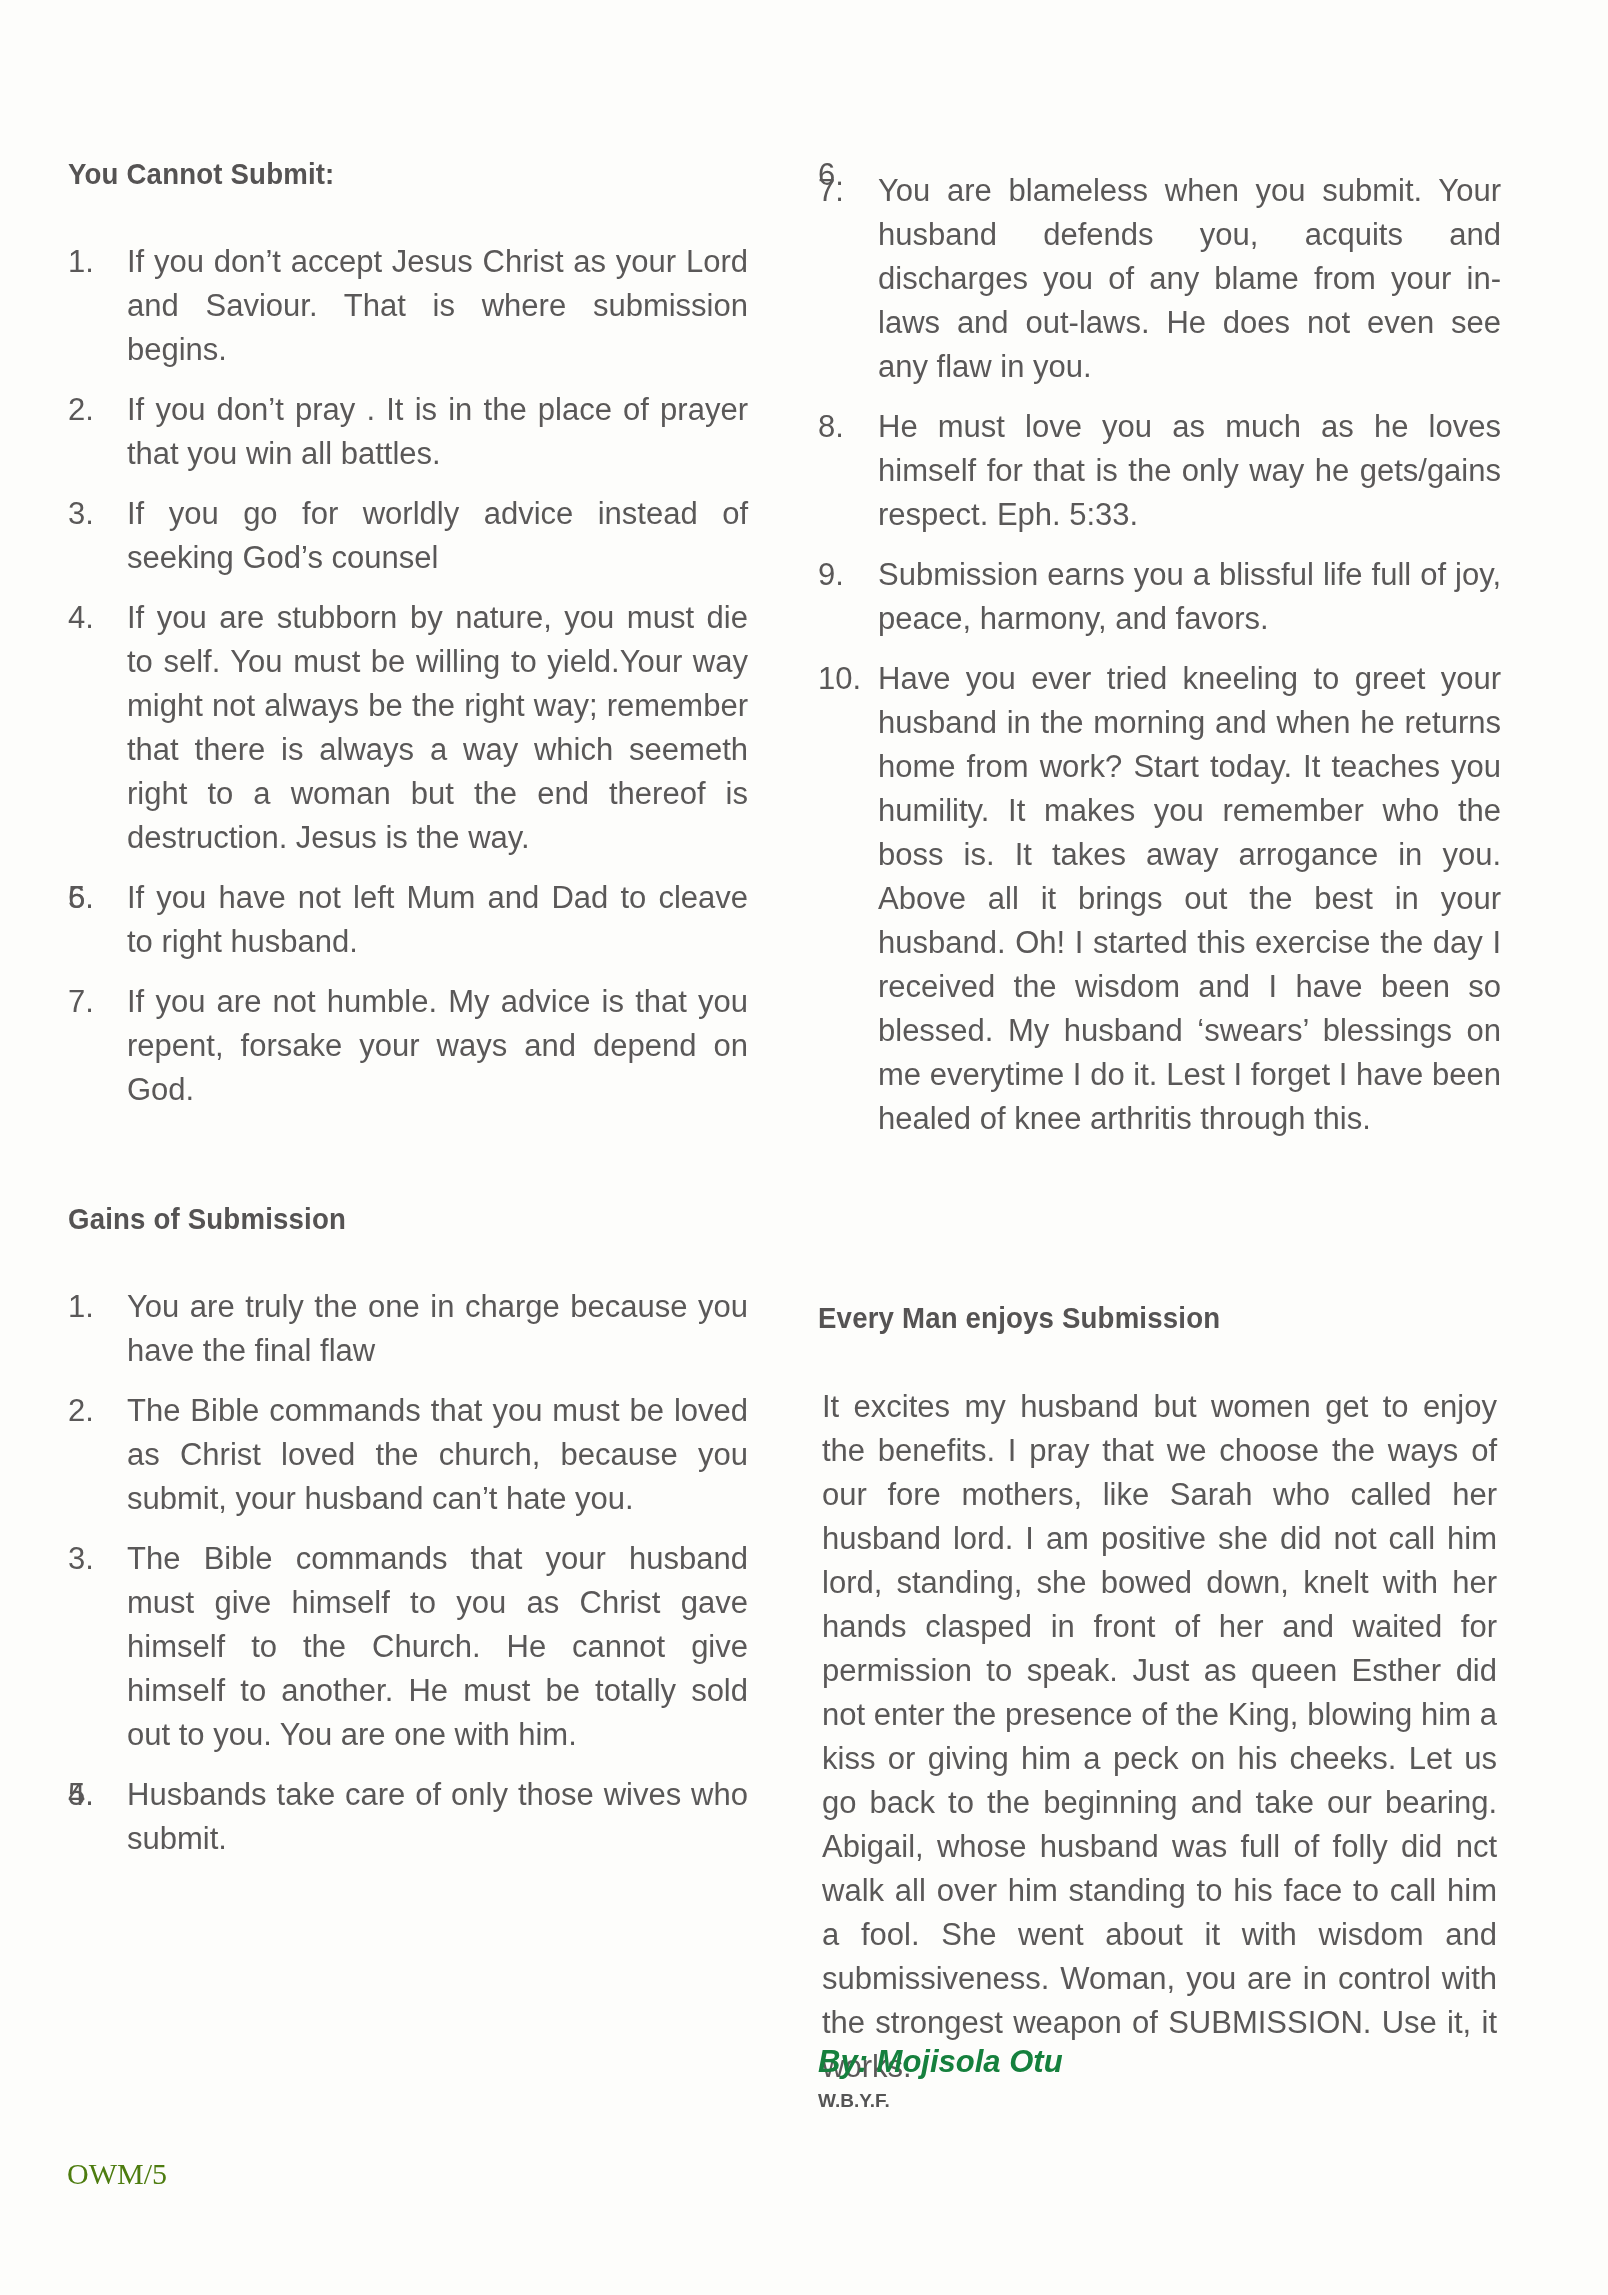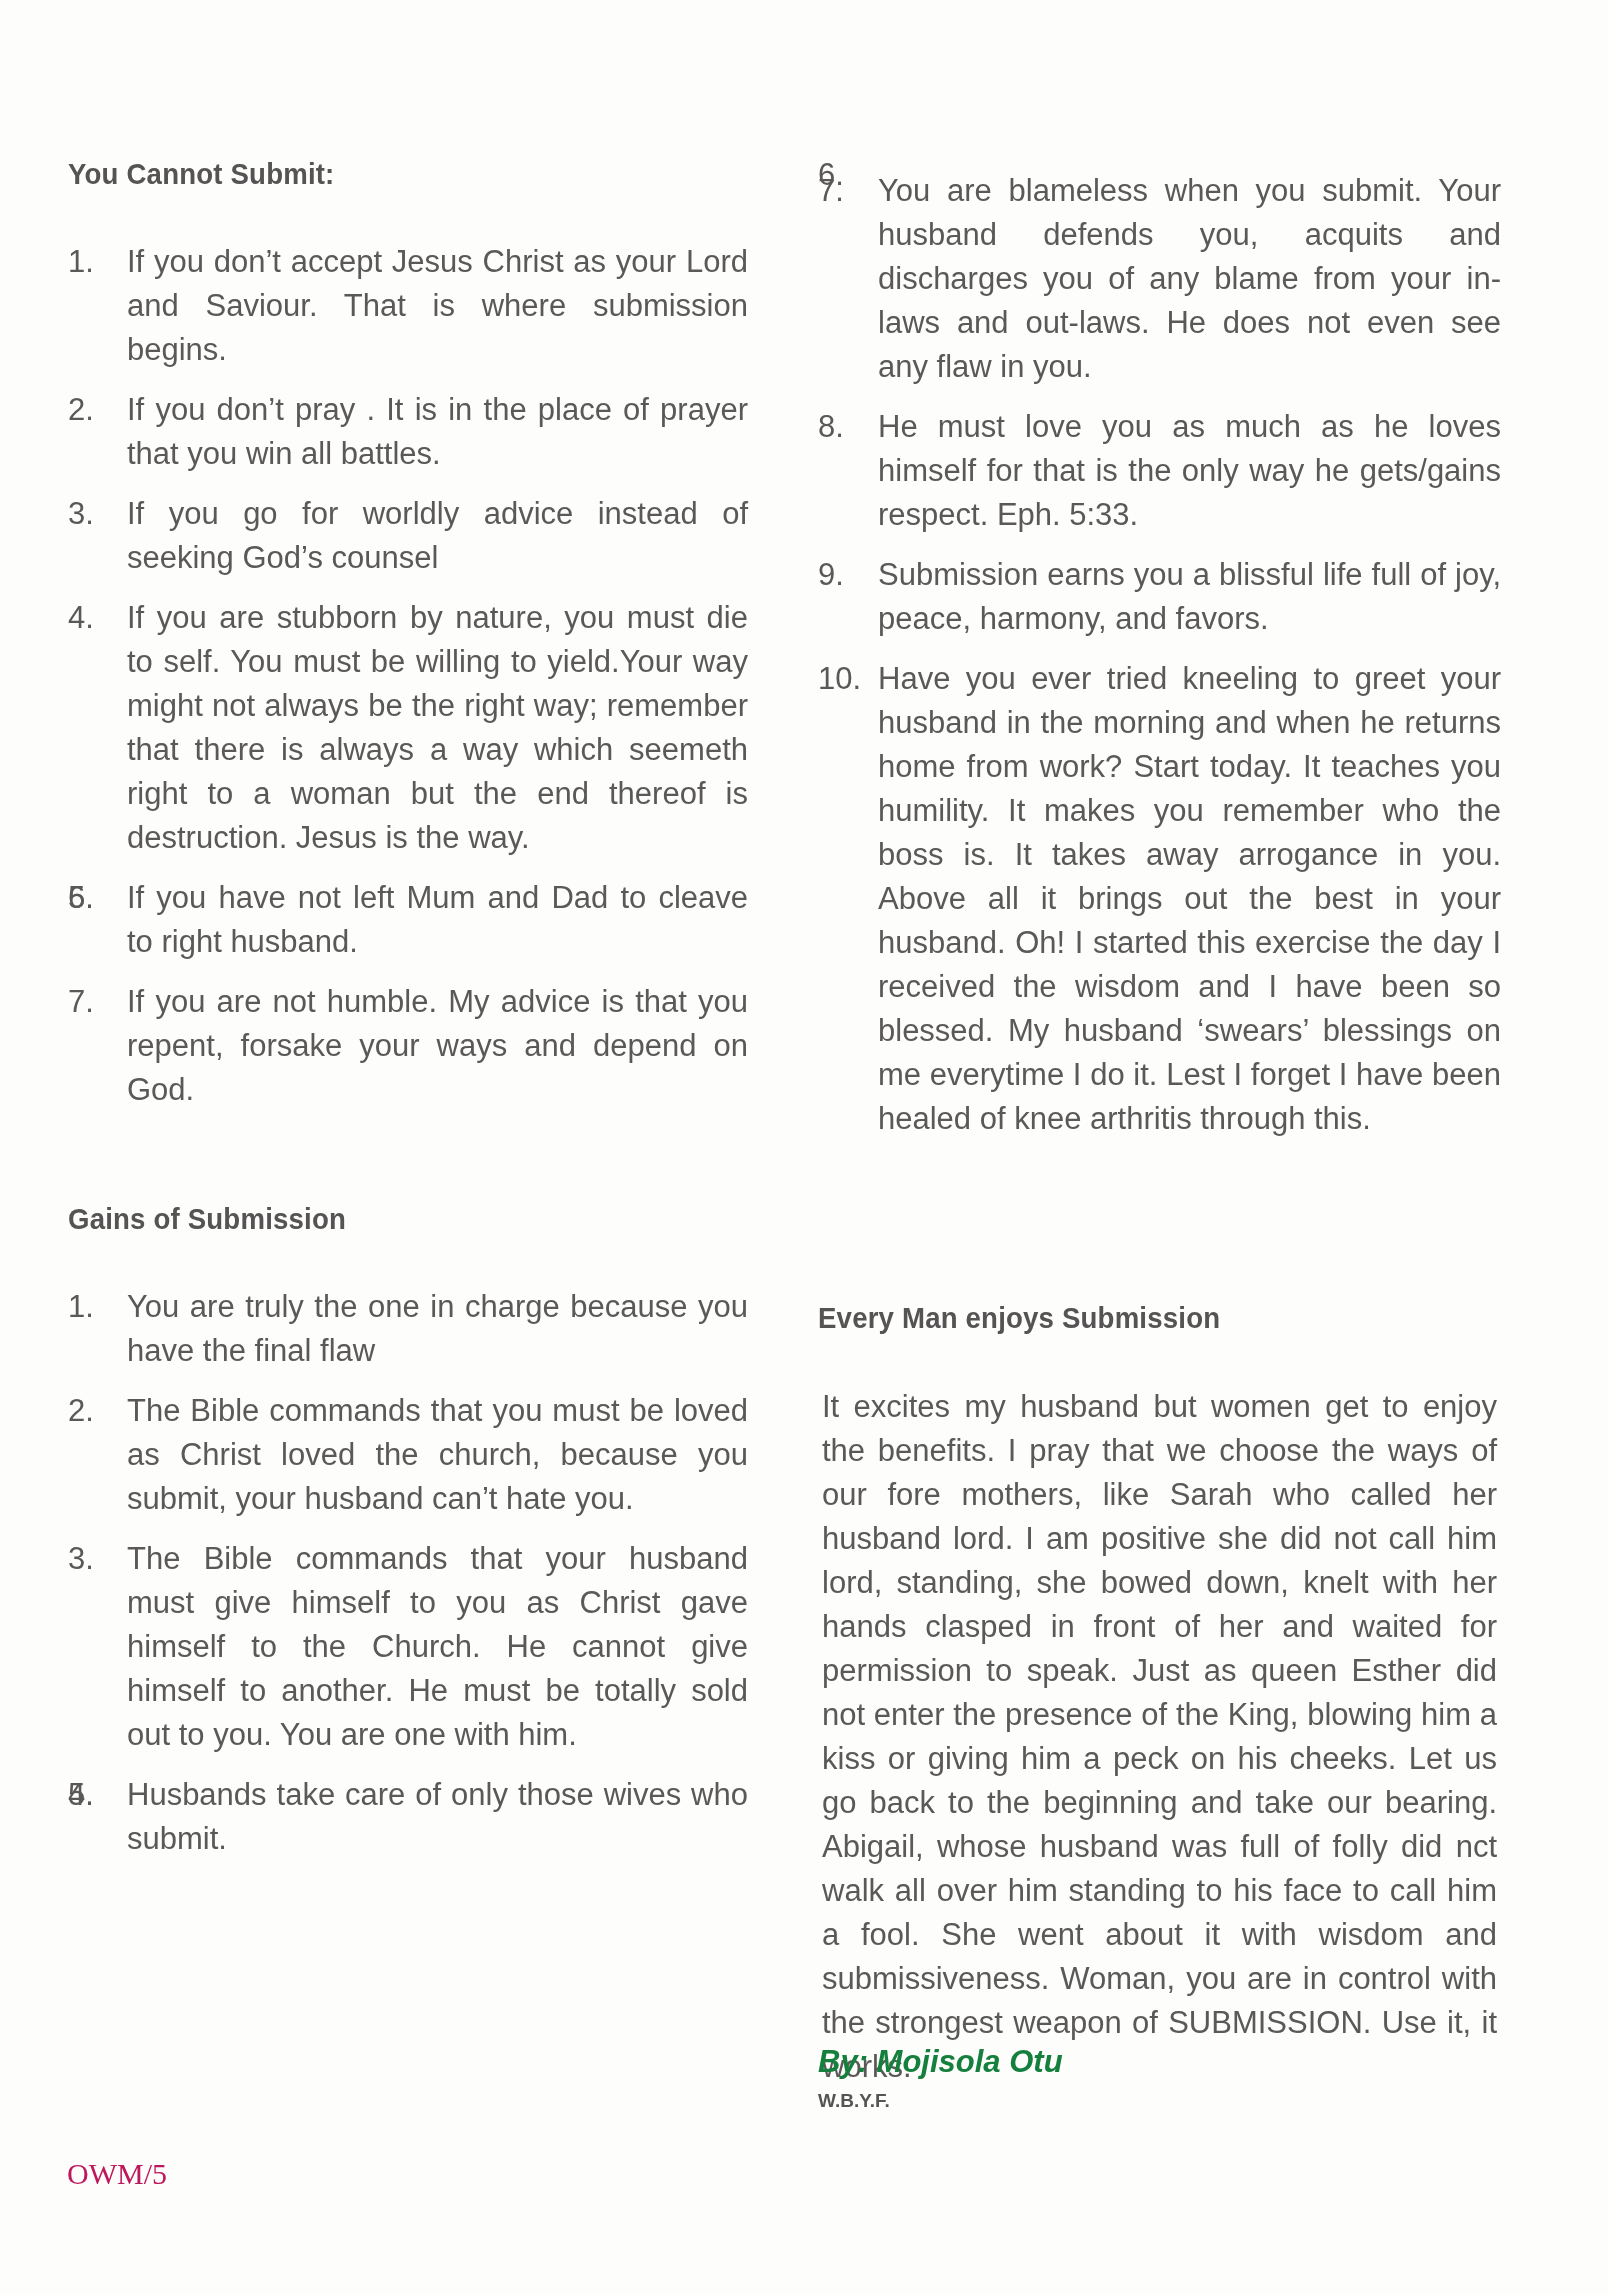--- a/index.html
+++ b/index.html
@@ -54,21 +54,21 @@
     font-weight: bold; font-style: italic;
     font-size: 31px; color: #15803d;
   }
   .org {
     position: absolute; left: 0;
     font-weight: bold; font-size: 19px; color: #555;
   }
   .footer {
     position: absolute; left: 67px; top: 2157px;
     font-family: "Liberation Serif", serif;
-    font-size: 30px; color: #be185d;
+    font-size: 30px; color: #4d7c0f;
   }
 </style>
 </head>
 <body>
 
 <div class="col col-left">
   <h2 style="top:157px;">You Cannot Submit:</h2>
   <ol class="list" style="top:240px;">
     <li><span class="num">1.</span><span>If you don’t accept Jesus Christ as your Lord and Saviour. That is where submission begins.</span></li>
     <li><span class="num">2.</span><span>If you don’t pray . It is in the place of prayer that you win all battles.</span></li>

